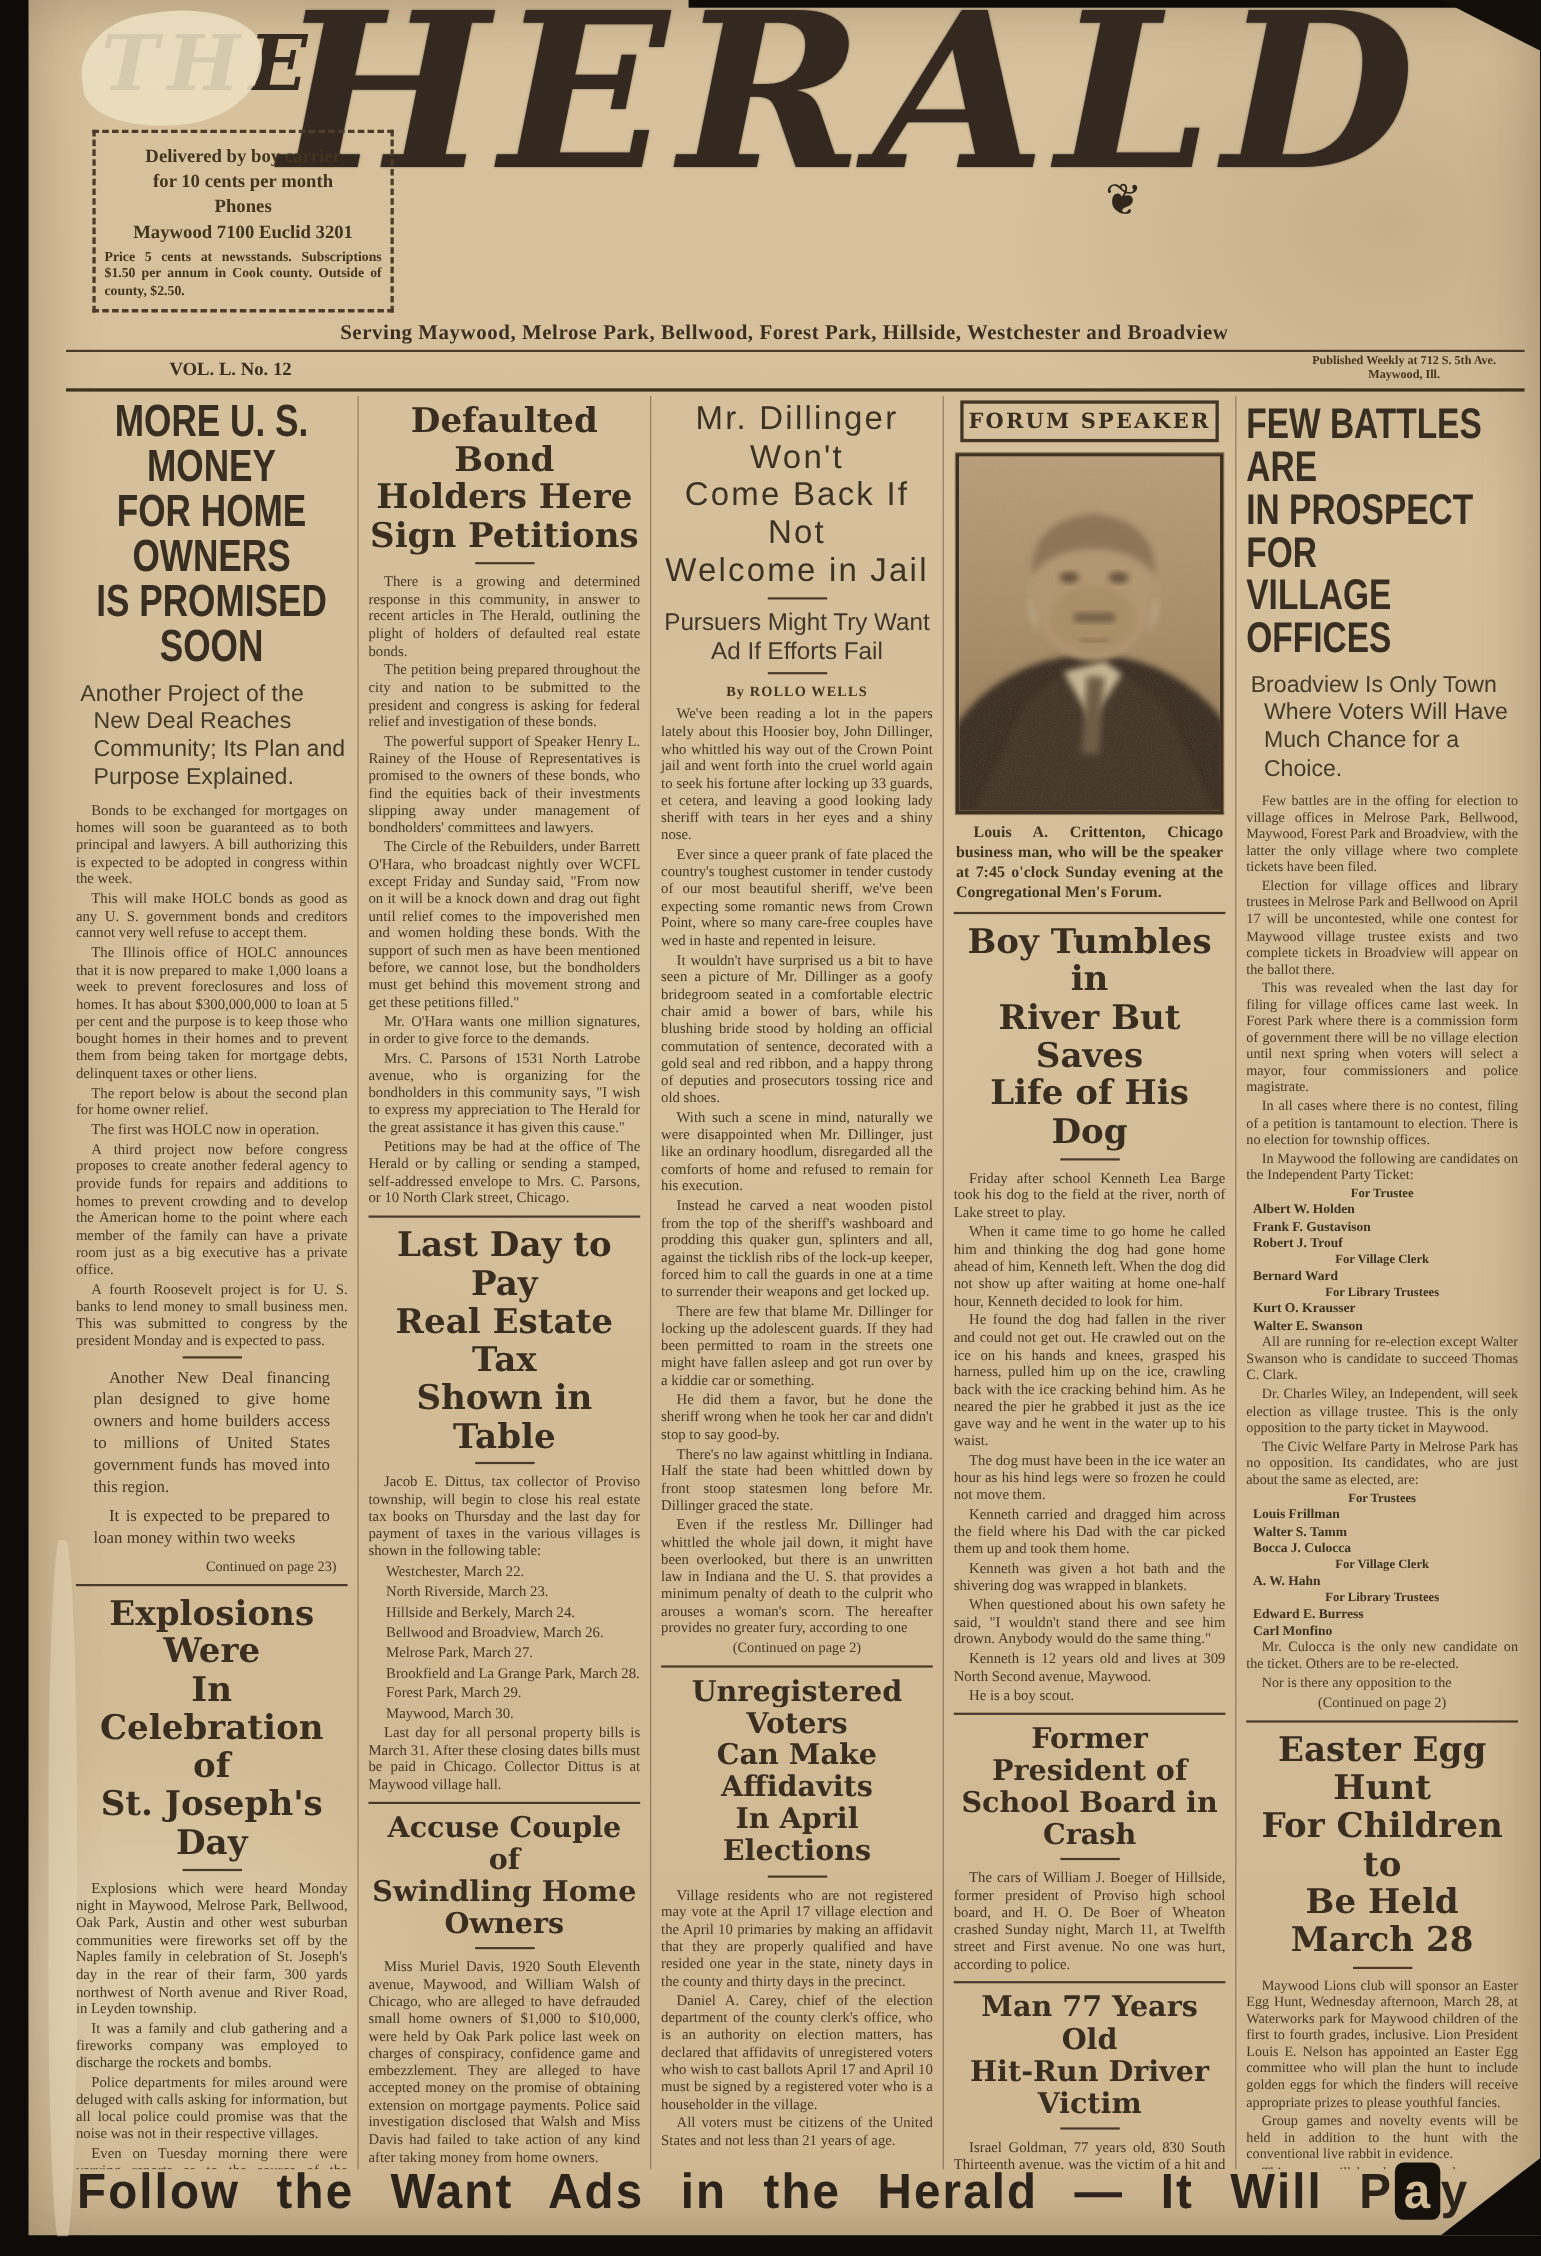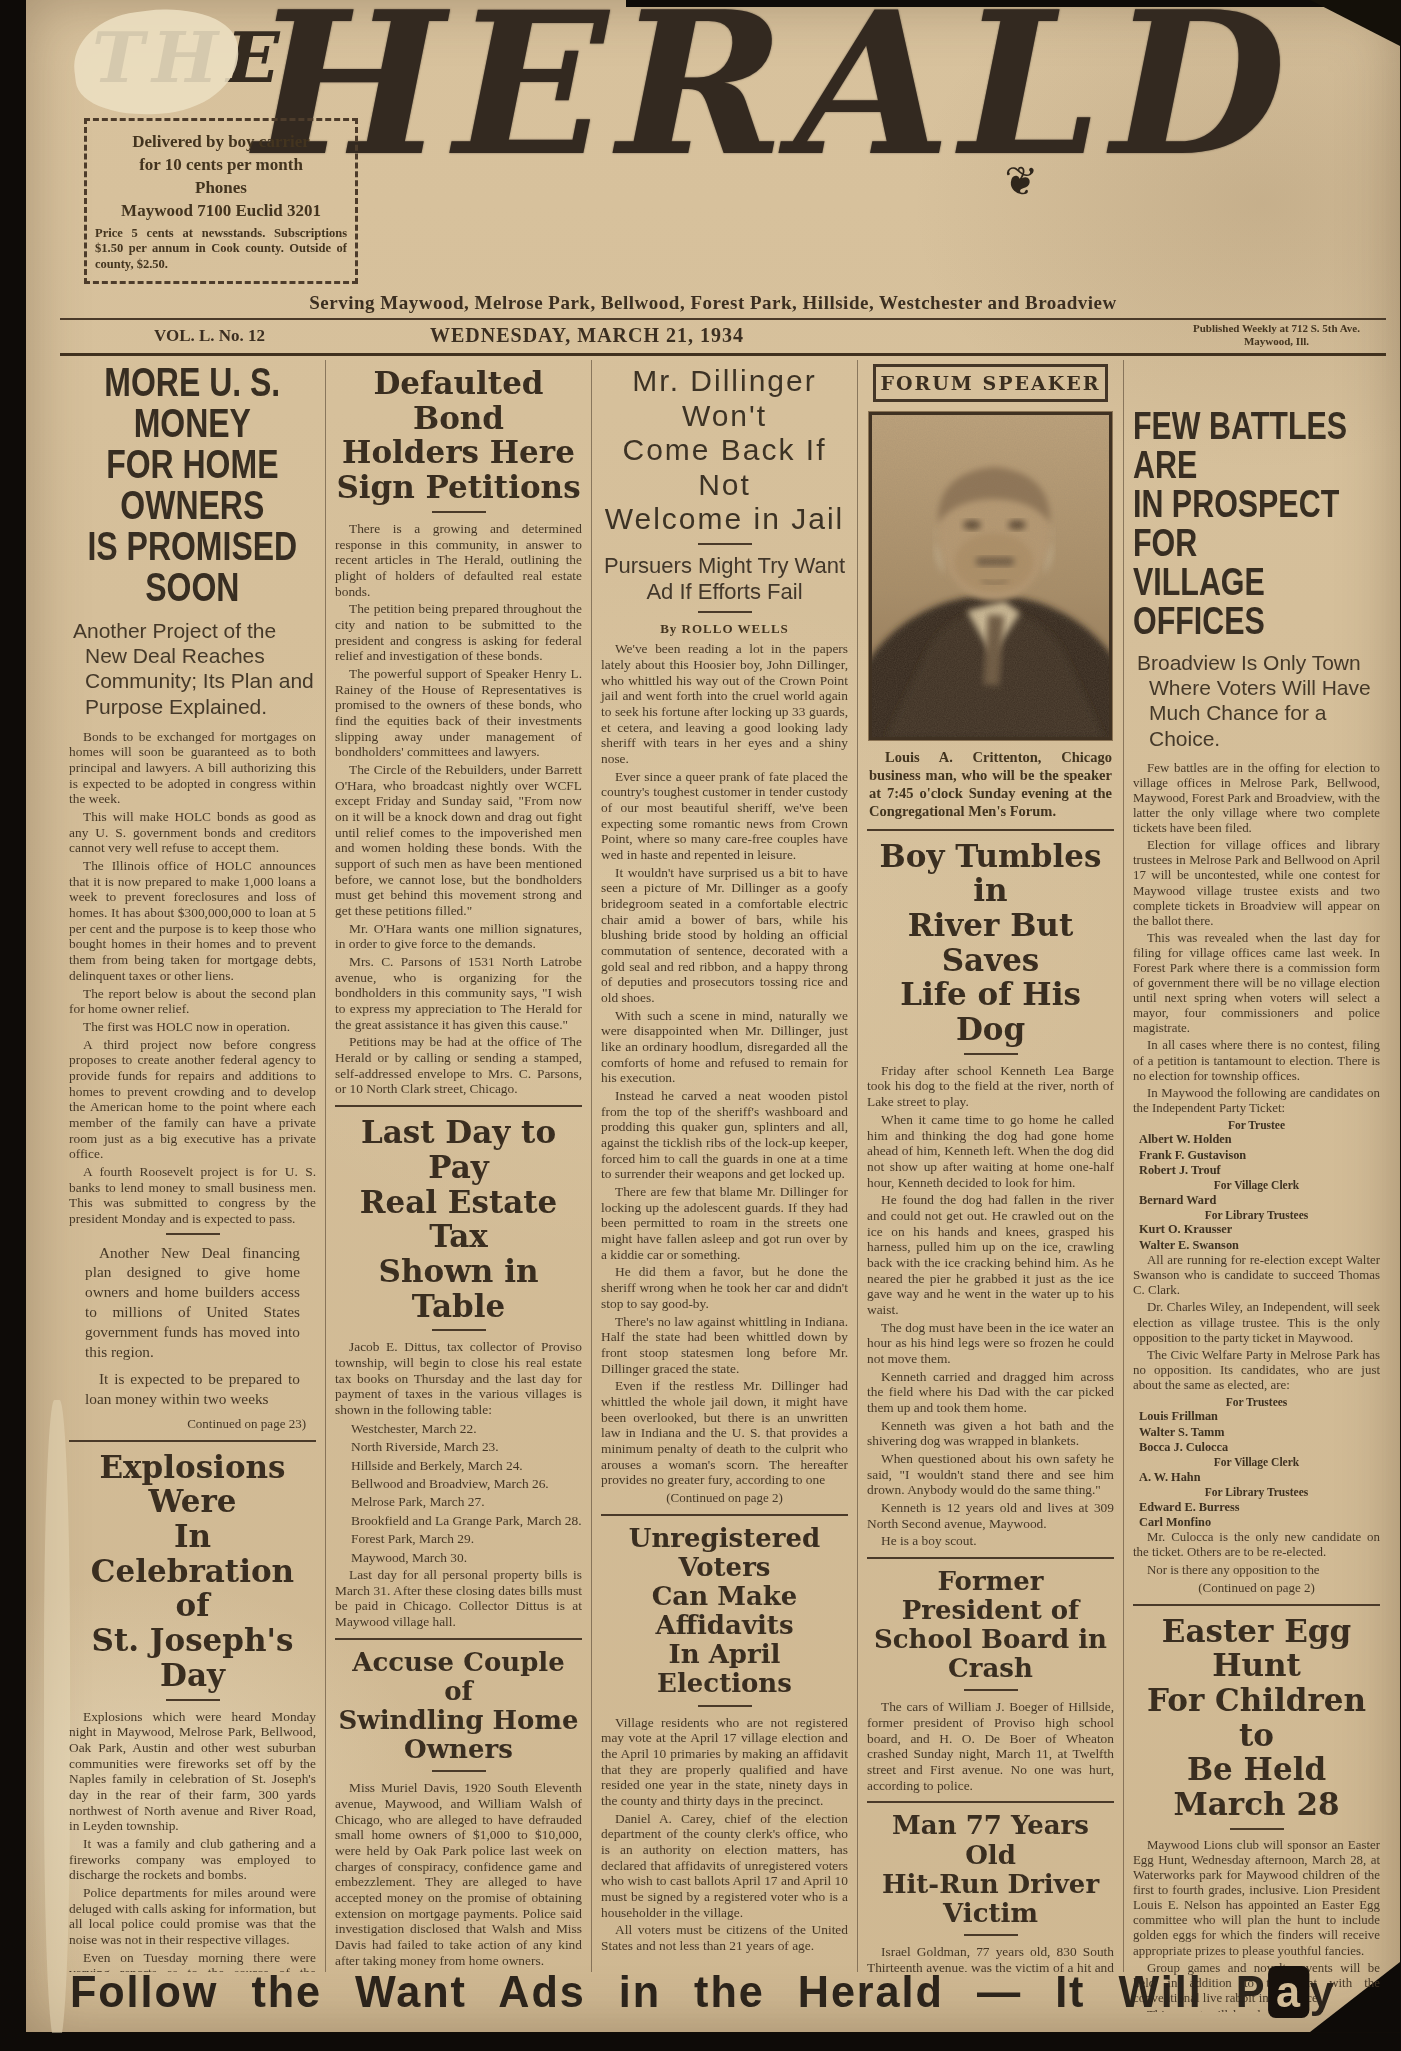--- a/index.html
+++ b/index.html
@@ -32,21 +32,21 @@
   .rule-a{position:absolute;left:34px;right:14px;top:318px;border-top:2px solid #4a3a29;}
   .dateline{position:absolute;left:42px;right:14px;top:322px;height:30px;}
   .vol{position:absolute;left:86px;top:4px;font-weight:bold;font-size:17px;color:#3c2f21;}
   .wdate{position:absolute;left:0;right:280px;top:2px;text-align:center;font-weight:bold;font-size:20px;letter-spacing:1px;color:#3c2f21;}
   .pub{position:absolute;right:26px;top:0;text-align:center;font-weight:bold;font-size:11px;line-height:1.2;color:#43341f;}
   .rule-b{position:absolute;left:34px;right:14px;top:353px;border-top:3px solid #40311f;}
 
   
   .cols{position:absolute;left:34px;top:360px;width:1330px;height:1612px;display:flex;}
   .col{width:247px;padding:0 9px;border-right:1px solid rgba(74,58,41,.55);overflow:hidden;height:100%;}
-  .col:last-child{border-right:none;margin-top:40px;}
+  .col:last-child{border-right:none;}
   .head-cond{font-family:"Liberation Sans",sans-serif;font-weight:bold;font-size:41px;line-height:1.0;
     color:#382e22;transform:scaleX(0.78);transform-origin:0 0;width:128%;text-align:center;margin:2px 0 10px;}
   .head-cond.left{text-align:left;font-size:39px;margin-top:6px;}
   .subhead{font-family:"Liberation Sans",sans-serif;font-size:21px;line-height:1.2;color:#453929;margin:6px 2px 10px;}
   .subhead.indented{padding-left:14px;text-indent:-12px;}
   .head-serif{font-family:"DejaVu Serif",serif;font-weight:bold;font-size:31px;line-height:1.12;text-align:center;color:#3a2e20;margin:6px 0 4px;}
   .head-serif.sm{font-size:26px;}
   .head-gothic{font-family:"Liberation Sans",sans-serif;font-size:30px;line-height:1.15;letter-spacing:2px;text-align:center;color:#3d3325;margin:4px 0 2px;}
   .head-gothic-sub{font-family:"Liberation Sans",sans-serif;font-size:22px;line-height:1.2;text-align:center;color:#42372a;margin:8px 0 2px;}
   .byline{font-weight:bold;font-size:13px;text-align:center;letter-spacing:1px;color:#43341f;margin:6px 0 4px;}
@@ -97,21 +97,20 @@
         <div>Phones</div>
         <div>Maywood 7100   Euclid 3201</div>
       </div>
     <div class="fine">Price 5 cents at newsstands.  Subscriptions $1.50 per annum in Cook county.  Outside of county, $2.50.</div>
   </div>
 
   <div class="serving">Serving Maywood, Melrose Park, Bellwood, Forest Park, Hillside, Westchester and Broadview</div>
   <div class="rule-a"></div>
   <div class="dateline">
     <div class="vol">VOL. L. No. 12</div>
-    <div class="wdate">WEDNESDAY, MARCH 21, 1934</div>
     <div class="pub">
       <div>Published Weekly at 712 S. 5th Ave.</div>
       <div>Maywood, Ill.</div>
     </div>
   </div>
   <div class="rule-b"></div>
 
   <div class="cols">
 
     <div class="col">

